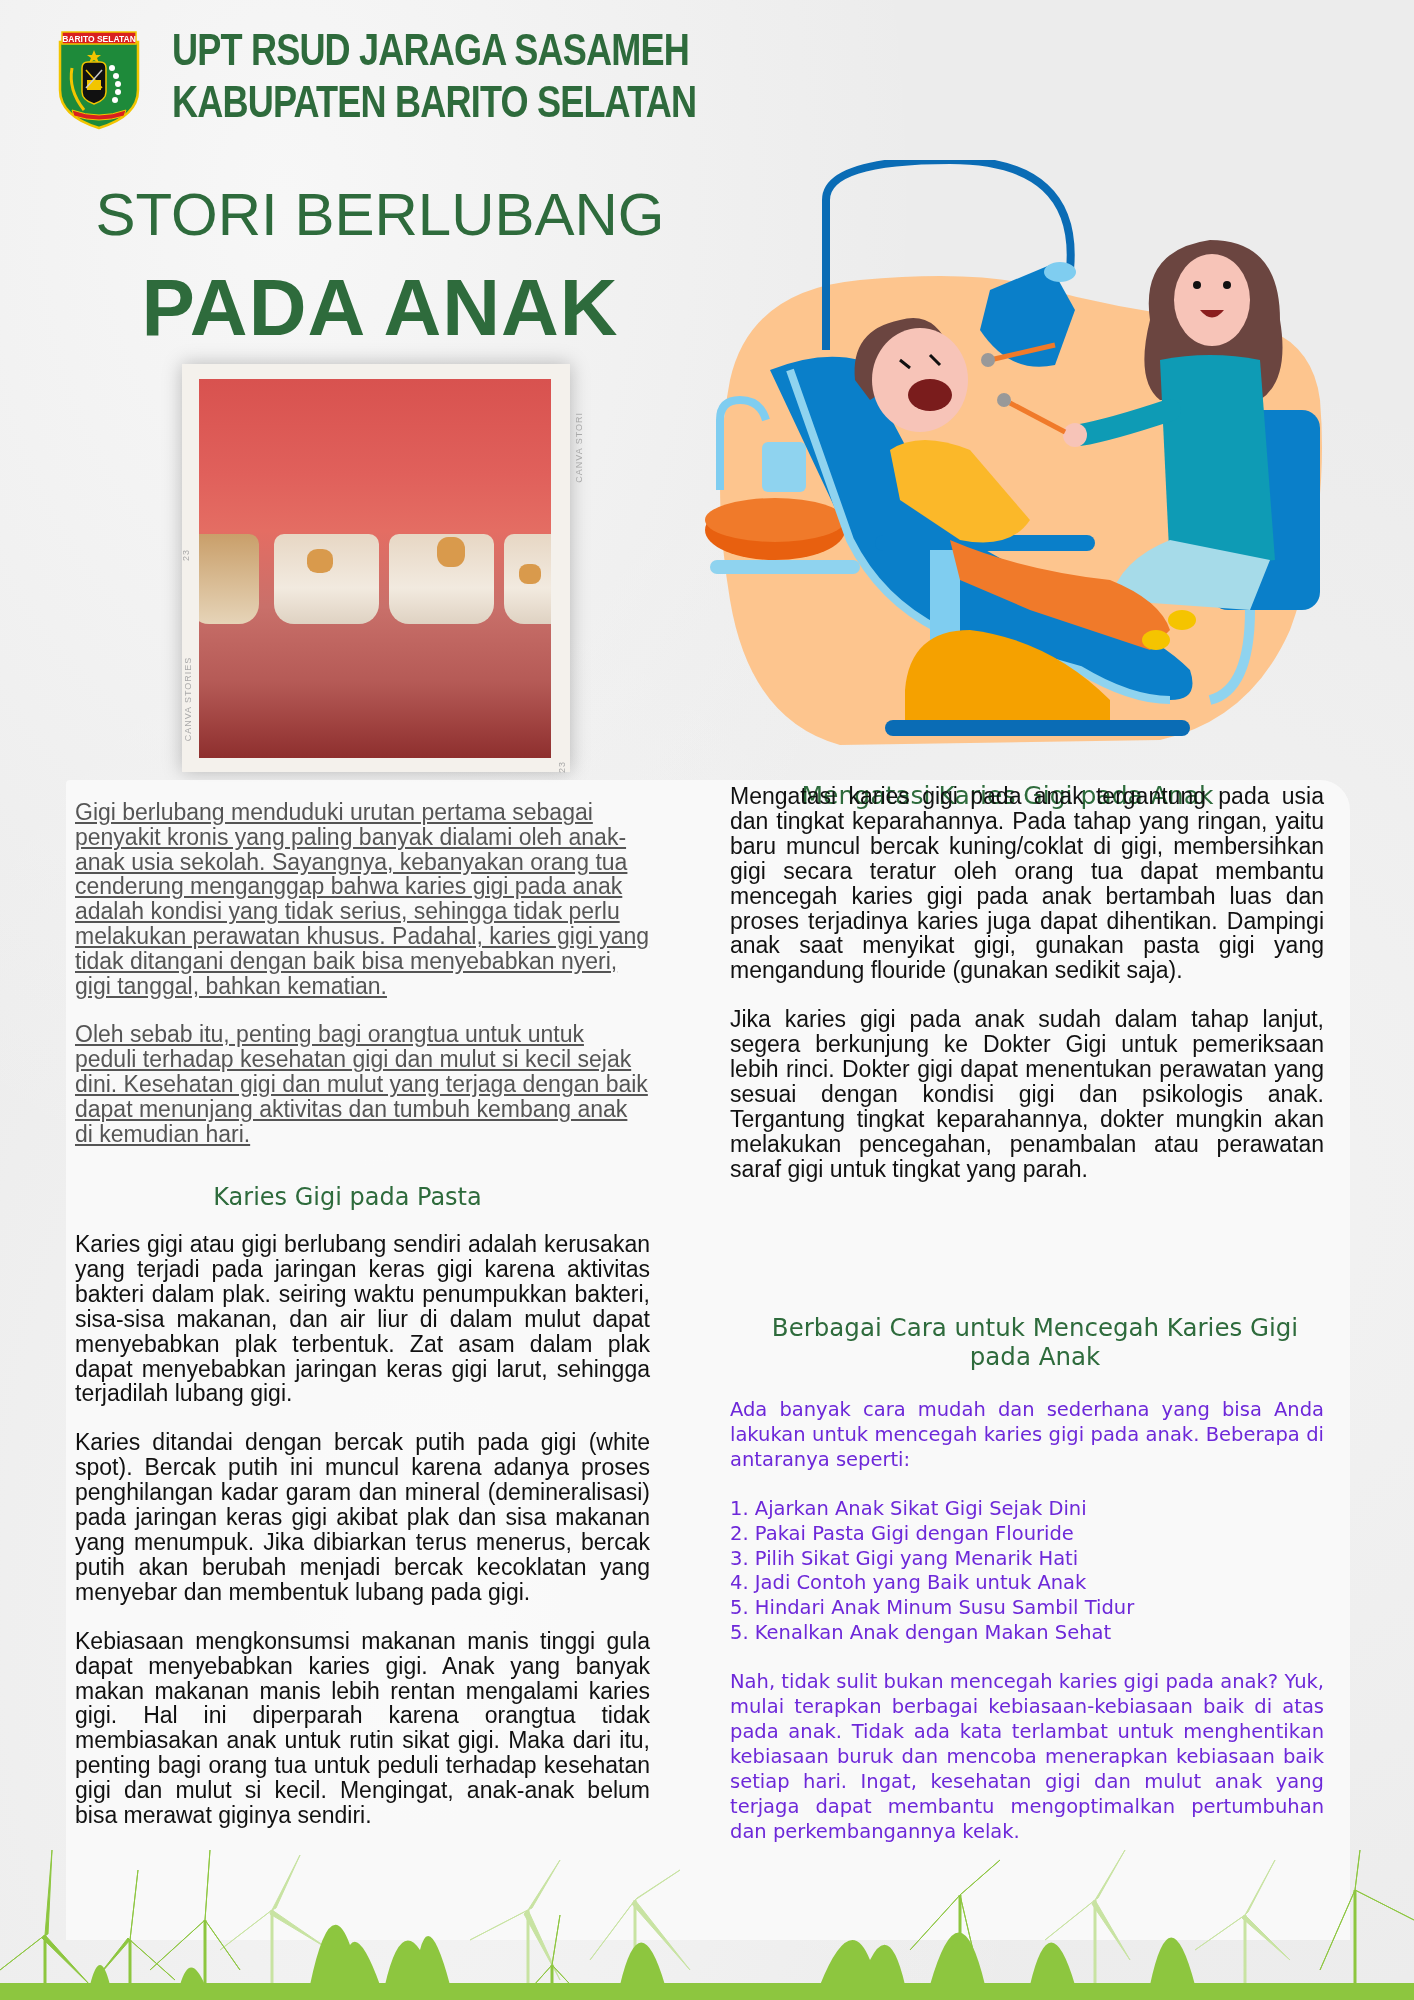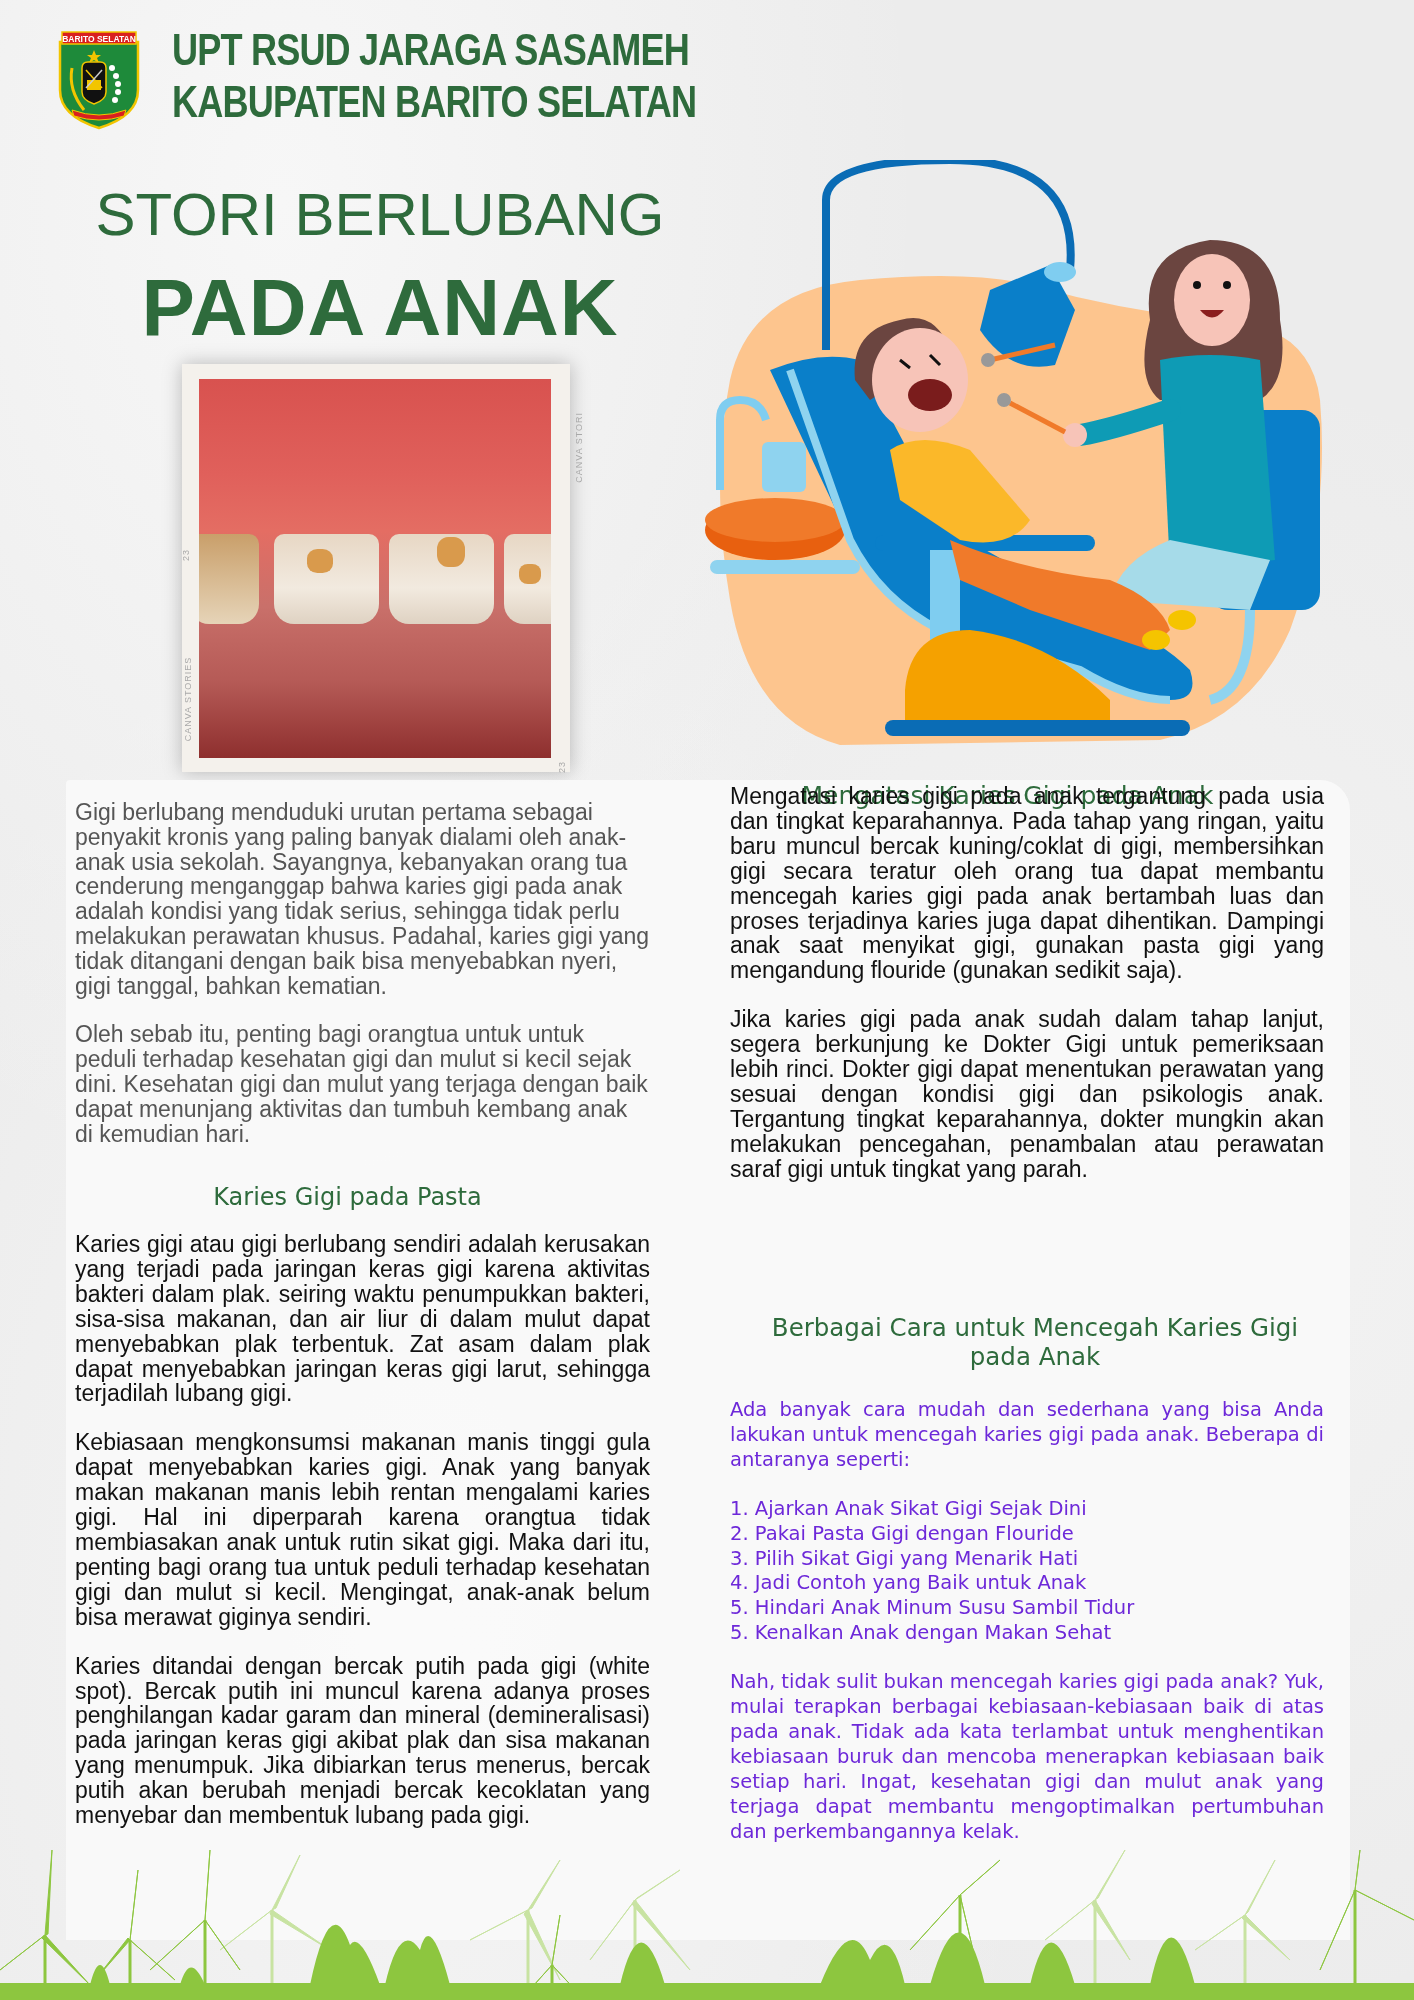--- a/index.html
+++ b/index.html
@@ -31,21 +31,21 @@
   .spot { position: absolute; border-radius: 40%; background: #d99a4c; }
   .frame-label { position: absolute; font-size: 9px; color: #a9a9a9; letter-spacing: 1px; white-space: nowrap; }
 
   
   .illus { left: 690px; top: 160px; width: 640px; height: 600px; }
 
   
   .paper { left: 66px; top: 780px; width: 1284px; height: 1160px; background: rgba(250,250,250,0.92); border-radius: 4px 30px 0 0; }
 
   .intro { left: 75px; top: 800px; width: 575px; color: #555; font-size: 23px; line-height: 24.8px; }
-  .intro p { margin: 0 0 24px 0; }
+  .intro p { margin: 0 0 24px 0; text-decoration: underline; }
   .h-sec { color: #2e6b3c; font-weight: 400; font-family: "DejaVu Sans", sans-serif; text-align: center; }
   .h1 { left: 75px; width: 545px; top: 1183px; font-size: 24px; }
   .left-body { left: 75px; top: 1232px; width: 575px; color: #111; font-size: 23px; line-height: 24.9px; text-align: justify; }
   .left-body p { margin: 0 0 24px 0; }
 
   .h2 { left: 730px; width: 555px; top: 781px; font-size: 25px; }
   .right-body { left: 730px; top: 784px; width: 594px; color: #111; font-size: 23px; line-height: 24.9px; text-align: justify; }
   .right-body p { margin: 0 0 24px 0; }
 
   .h3 { left: 740px; width: 590px; top: 1313px; font-size: 24.5px; line-height: 29px; }
@@ -155,22 +155,22 @@
 <div class="abs paper"></div>
 
 <div class="abs intro">
   <p>Gigi berlubang menduduki urutan pertama sebagai penyakit kronis yang paling banyak dialami oleh anak-anak usia sekolah. Sayangnya, kebanyakan orang tua cenderung menganggap bahwa karies gigi pada anak adalah kondisi yang tidak serius, sehingga tidak perlu melakukan perawatan khusus. Padahal, karies gigi yang tidak ditangani dengan baik bisa menyebabkan nyeri, gigi tanggal, bahkan kematian.</p>
   <p>Oleh sebab itu, penting bagi orangtua untuk untuk peduli terhadap kesehatan gigi dan mulut si kecil sejak dini. Kesehatan gigi dan mulut yang terjaga dengan baik dapat menunjang aktivitas dan tumbuh kembang anak di kemudian hari.</p>
 </div>
 
 <div class="abs h-sec h1">Karies Gigi pada Pasta</div>
 <div class="abs left-body">
   <p>Karies gigi atau gigi berlubang sendiri adalah kerusakan yang terjadi pada jaringan keras gigi karena aktivitas bakteri dalam plak.  seiring waktu penumpukkan bakteri, sisa-sisa makanan, dan air liur di dalam mulut dapat menyebabkan plak terbentuk. Zat asam dalam plak dapat menyebabkan jaringan keras gigi larut, sehingga terjadilah lubang gigi.</p>
+  <p>Karies ditandai dengan bercak putih pada gigi (white spot). Bercak putih ini muncul karena adanya proses penghilangan kadar garam dan mineral (demineralisasi) pada jaringan keras gigi akibat plak dan sisa makanan yang menumpuk. Jika dibiarkan terus menerus, bercak putih akan berubah menjadi bercak kecoklatan yang menyebar dan membentuk lubang pada gigi.</p>
   <p>Kebiasaan mengkonsumsi makanan manis tinggi gula dapat menyebabkan karies gigi. Anak yang banyak makan makanan manis lebih rentan mengalami karies gigi. Hal ini diperparah karena orangtua tidak membiasakan anak untuk rutin sikat gigi. Maka dari itu, penting bagi orang tua untuk peduli terhadap kesehatan gigi dan mulut si kecil. Mengingat, anak-anak belum bisa merawat giginya sendiri.</p>
-  <p>Karies ditandai dengan bercak putih pada gigi (white spot). Bercak putih ini muncul karena adanya proses penghilangan kadar garam dan mineral (demineralisasi) pada jaringan keras gigi akibat plak dan sisa makanan yang menumpuk. Jika dibiarkan terus menerus, bercak putih akan berubah menjadi bercak kecoklatan yang menyebar dan membentuk lubang pada gigi.</p>
 </div>
 
 <div class="abs h-sec h2">Mengatasi Karies Gigi pada Anak</div>
 <div class="abs right-body">
   <p>Mengatasi karies gigi pada anak tergantung pada usia dan tingkat keparahannya. Pada tahap yang ringan, yaitu baru muncul bercak kuning/coklat di gigi, membersihkan gigi secara teratur oleh orang tua dapat membantu mencegah karies gigi pada anak bertambah luas dan proses terjadinya karies juga dapat dihentikan. Dampingi anak saat menyikat gigi, gunakan  pasta gigi yang mengandung flouride (gunakan sedikit saja).</p>
   <p>Jika karies gigi pada anak sudah dalam tahap lanjut, segera berkunjung ke Dokter Gigi untuk pemeriksaan lebih rinci. Dokter gigi dapat menentukan perawatan yang sesuai dengan kondisi gigi dan psikologis anak. Tergantung tingkat keparahannya, dokter mungkin akan melakukan pencegahan, penambalan atau perawatan saraf gigi untuk tingkat yang parah.</p>
 </div>
 
 <div class="abs h-sec h3">Berbagai Cara untuk Mencegah Karies Gigi pada Anak</div>
 <div class="abs prev">

